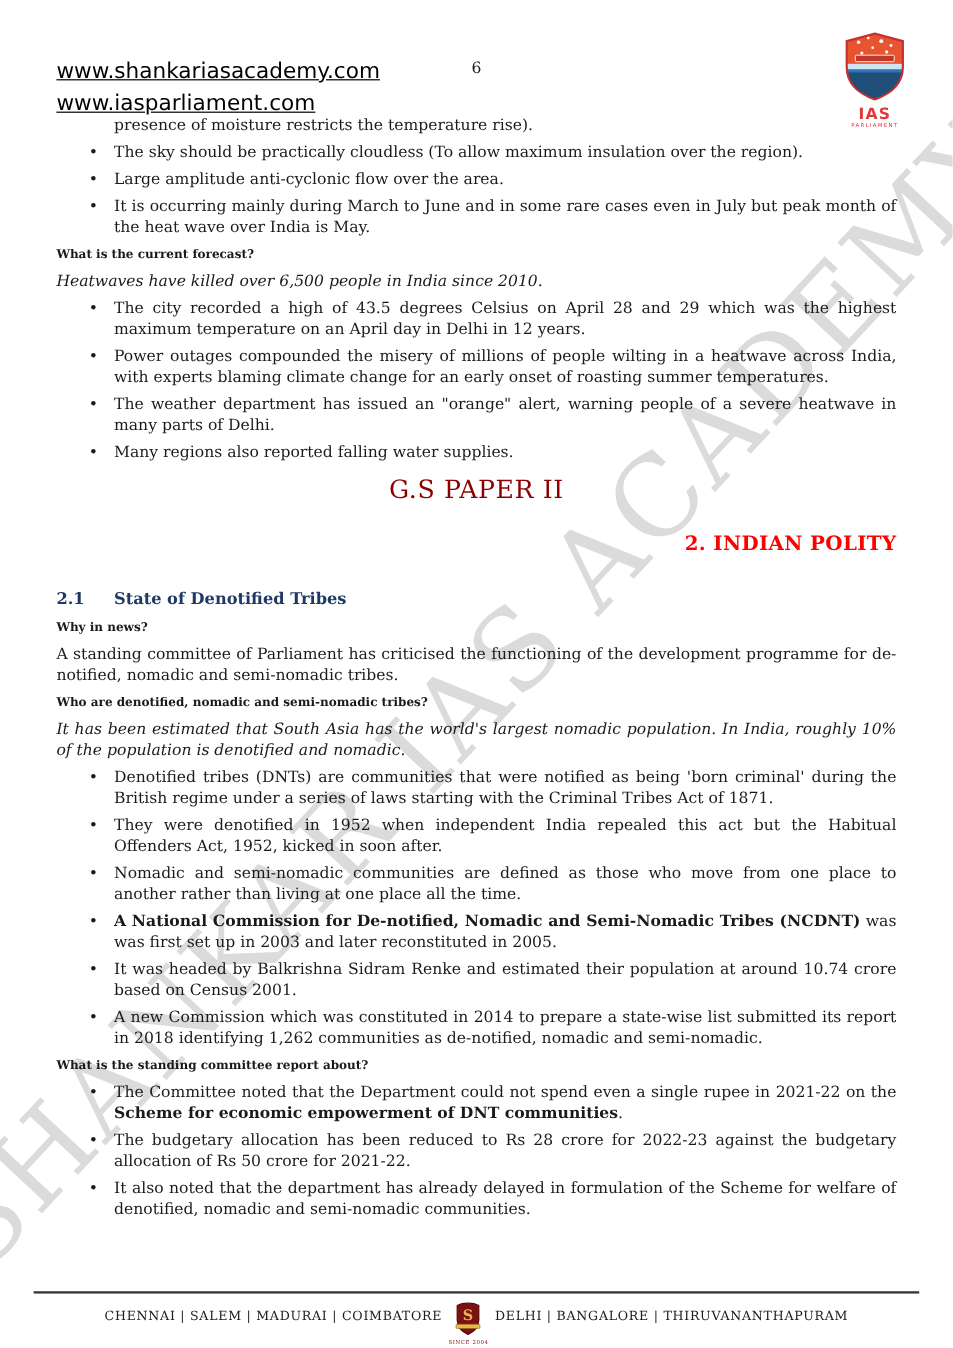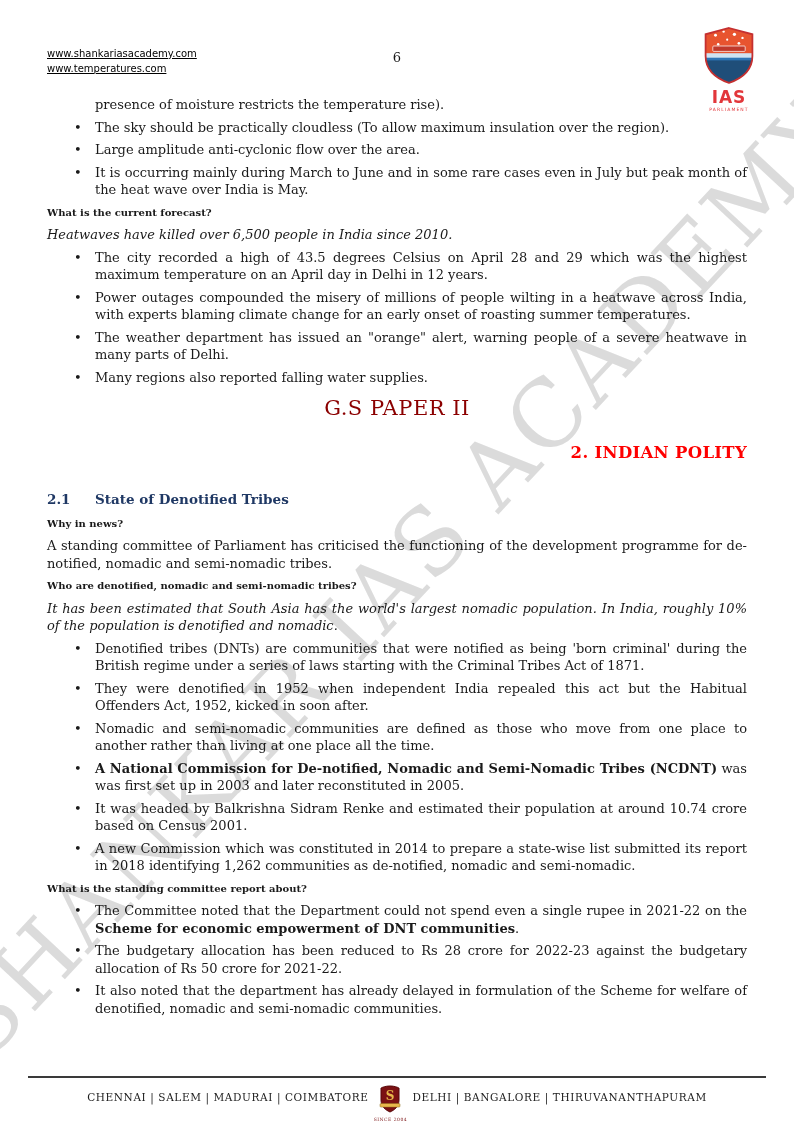--- a/index.html
+++ b/index.html
@@ -24,25 +24,25 @@
     letter-spacing:3px;
     white-space:nowrap;
     color:var(--watermark,#d3d3d3);
     opacity:.8;
     z-index:0;
     pointer-events:none;
   }
   .content{position:relative;z-index:1;}
   
   header{position:relative;height:96px;}
-  .header-links{position:absolute;left:0;top:46px;font-family:"DejaVu Sans",sans-serif;font-size:10px;line-height:1.5;}
+  .header-links{position:absolute;left:0;top:46px;font-family:"DejaVu Sans",sans-serif;font-size:18px;line-height:1.5;}
   .header-links a{color:#000;text-decoration:underline;display:block;cursor:pointer;}
   .page-number{position:absolute;left:50%;top:50px;transform:translateX(-50%);font-size:13px;}
   .ias-logo{position:absolute;right:-14px;top:26px;width:64px;text-align:center;}
-  .ias-logo .ias-word{font-family:"DejaVu Sans",sans-serif;font-weight:bold;font-size:17px;color:var(--logo-red,#e2373b);letter-spacing:1px;line-height:1;margin-top:1px;}
+  .ias-logo .ias-word{font-family:"DejaVu Sans",sans-serif;font-weight:bold;font-size:13px;color:var(--logo-red,#e2373b);letter-spacing:1px;line-height:1;margin-top:1px;}
   .ias-logo .ias-sub{font-family:"DejaVu Sans",sans-serif;font-size:4.5px;color:var(--logo-red,#e2373b);letter-spacing:1.1px;margin-top:1px;}
   
   main{font-size:13px;line-height:17.5px;text-align:justify;}
   p{margin:0 0 5px 0;}
   .indented{padding-left:48px;}
   .lead{font-style:italic;}
   ul.bullets{list-style:none;margin:0 0 0 0;padding:0;}
   ul.bullets li{position:relative;padding-left:48px;margin:0 0 5px 0;}
   ul.bullets li::before{content:"\2022";position:absolute;left:27px;top:0;}
   h3.q{font-size:10px;font-weight:bold;margin:5px 0 5px 0;text-align:left;}
@@ -66,21 +66,21 @@
 <body>
 
 <div class="page">
 
   <div class="watermark">SHANKAR IAS ACADEMY</div>
 
   <div class="content">
     <header>
       <div class="header-links">
         <a>www.shankariasacademy.com</a>
-        <a>www.temperatures.com</a>
+        <a>www.iasparliament.com</a>
       </div>
       <div class="page-number">6</div>
       <div class="ias-logo">
         <span>
           <svg width="54" height="58" viewBox="0 0 60 64">
             <defs>
               <clipPath id="shieldClip">
                   <path d="M30 2 L56 9 V33 C56 50 44 58 30 63 C16 58 4 50 4 33 V9 Z"></path>
                 </clipPath>
             </defs>

